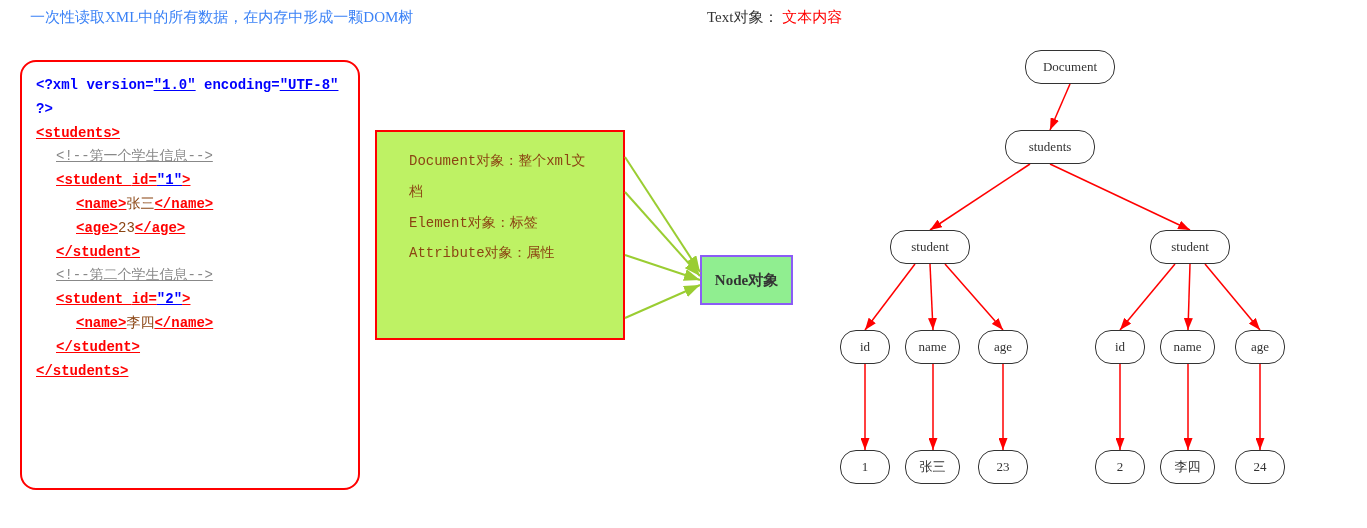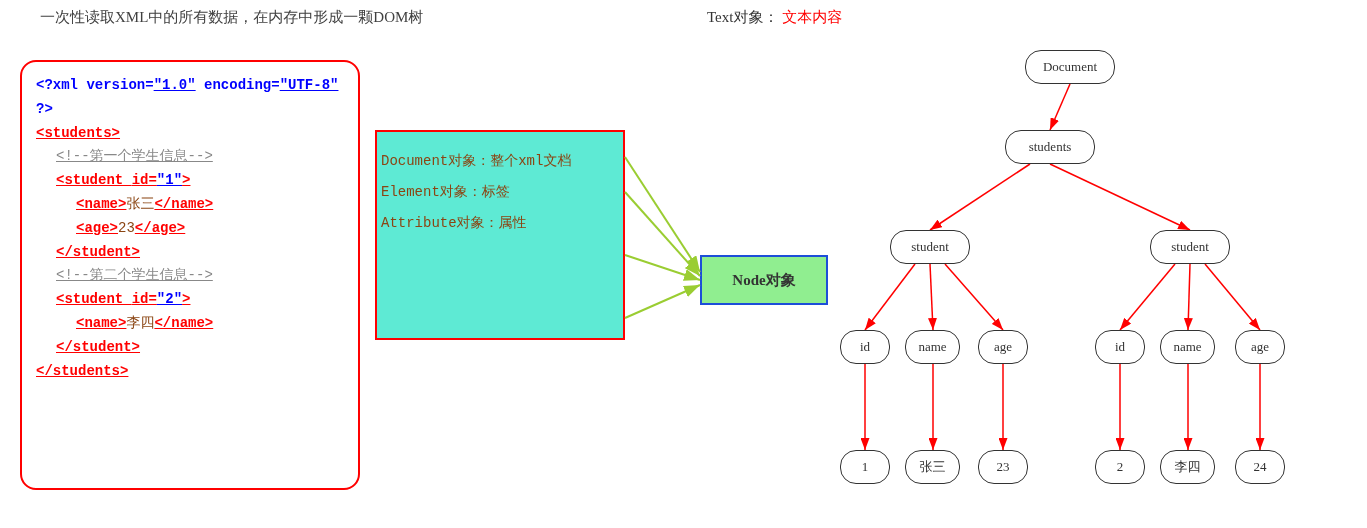--- a/index.html
+++ b/index.html
@@ -9,22 +9,22 @@
       font-size: 14px;
       width: 1367px;
       height: 528px;
       overflow: hidden;
       position: relative;
     }
 
     .top-text {
       position: absolute;
       top: 8px;
-      left: 40px;
-      color: #404040;
+      left: 30px;
+      color: #3b82f6;
       font-size: 15px;
     }
 
     .top-text-right {
       position: absolute;
       top: 8px;
       left: 700px;
       color: #333;
       font-size: 15px;
     }
@@ -58,39 +58,39 @@
     .xml-pi { color: blue; font-weight: bold; }
 
     
     .dom-obj-box {
       position: absolute;
       top: 130px;
       left: 375px;
       width: 250px;
       height: 210px;
       border: 2px solid red;
-      background: #5eead4;
-      padding: 14px 4px;
+      background: #bef264;
+      padding: 14px 32px;
       font-size: 14px;
       line-height: 2.2;
     }
 
     .dom-obj-box .obj-line {
       font-family: "Courier New", monospace;
       color: #8B4513;
     }
 
     
     .node-box {
       position: absolute;
       top: 255px;
       left: 700px;
-      width: 128px;
+      width: 93px;
       height: 50px;
-      border: 2px solid #1d4ed8;
+      border: 2px solid #8b5cf6;
       background: #90EE90;
       display: flex;
       align-items: center;
       justify-content: center;
       font-size: 15px;
       font-weight: bold;
       color: #333;
     }
 
     

